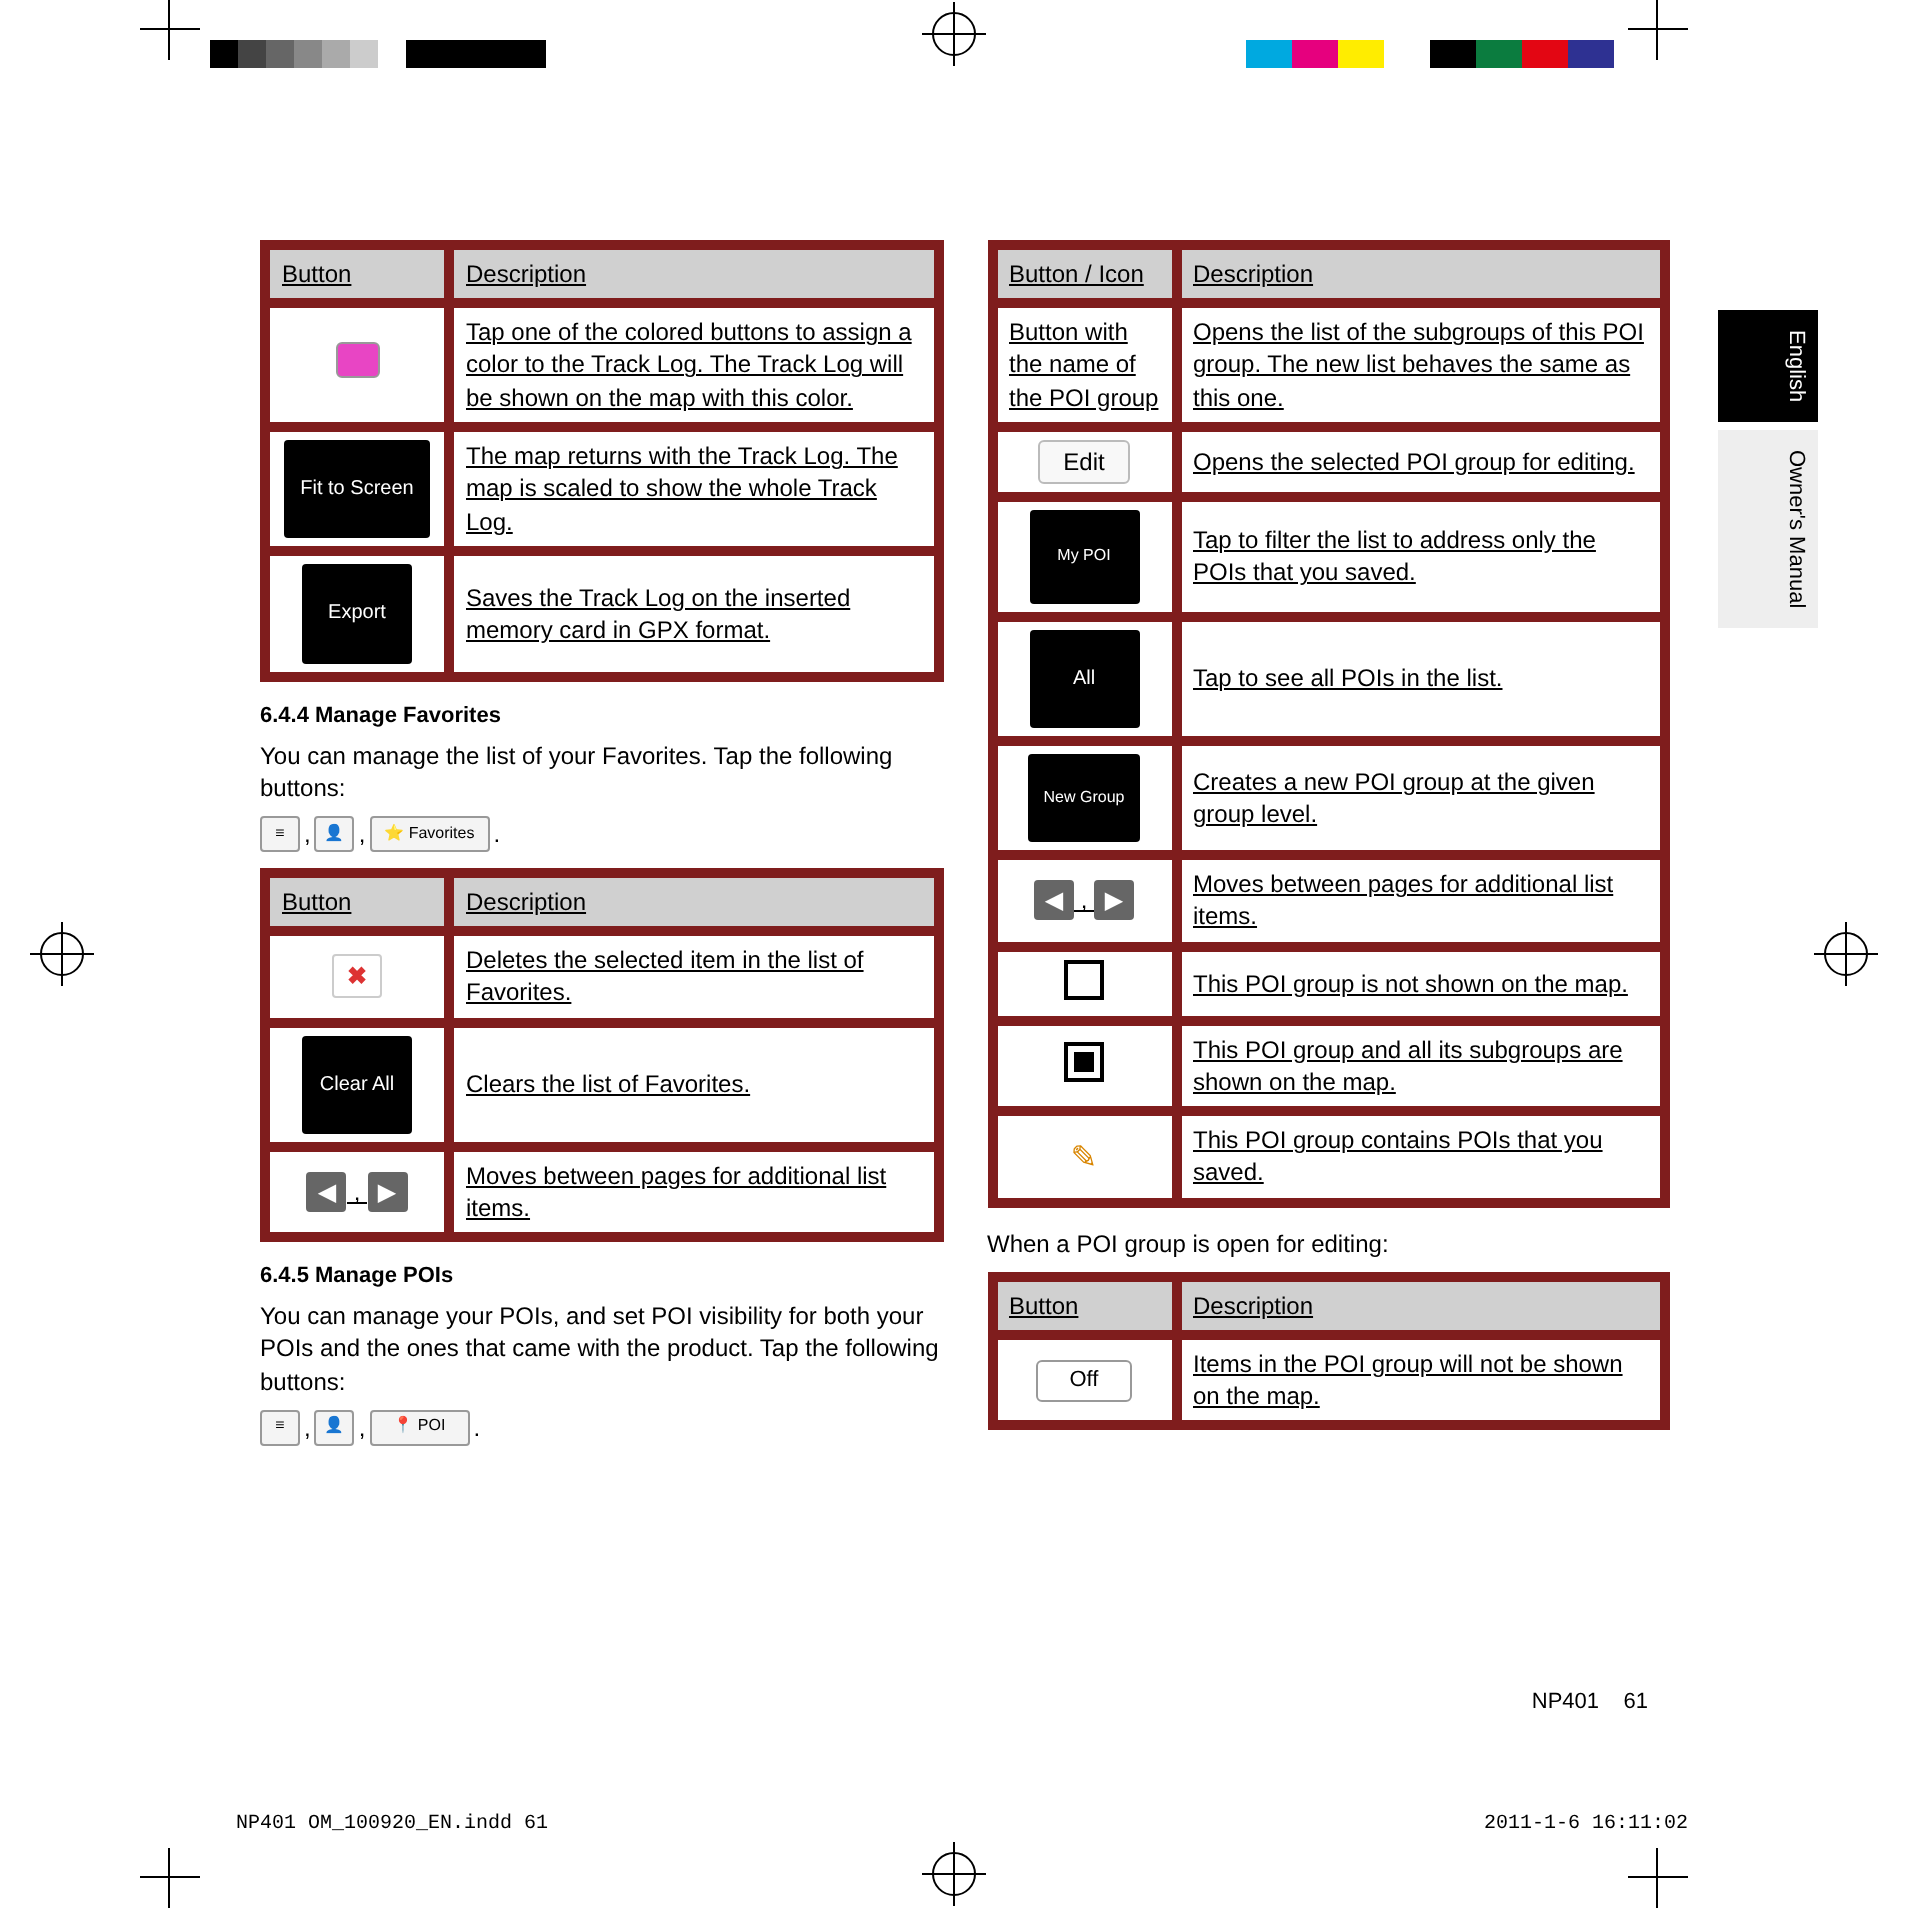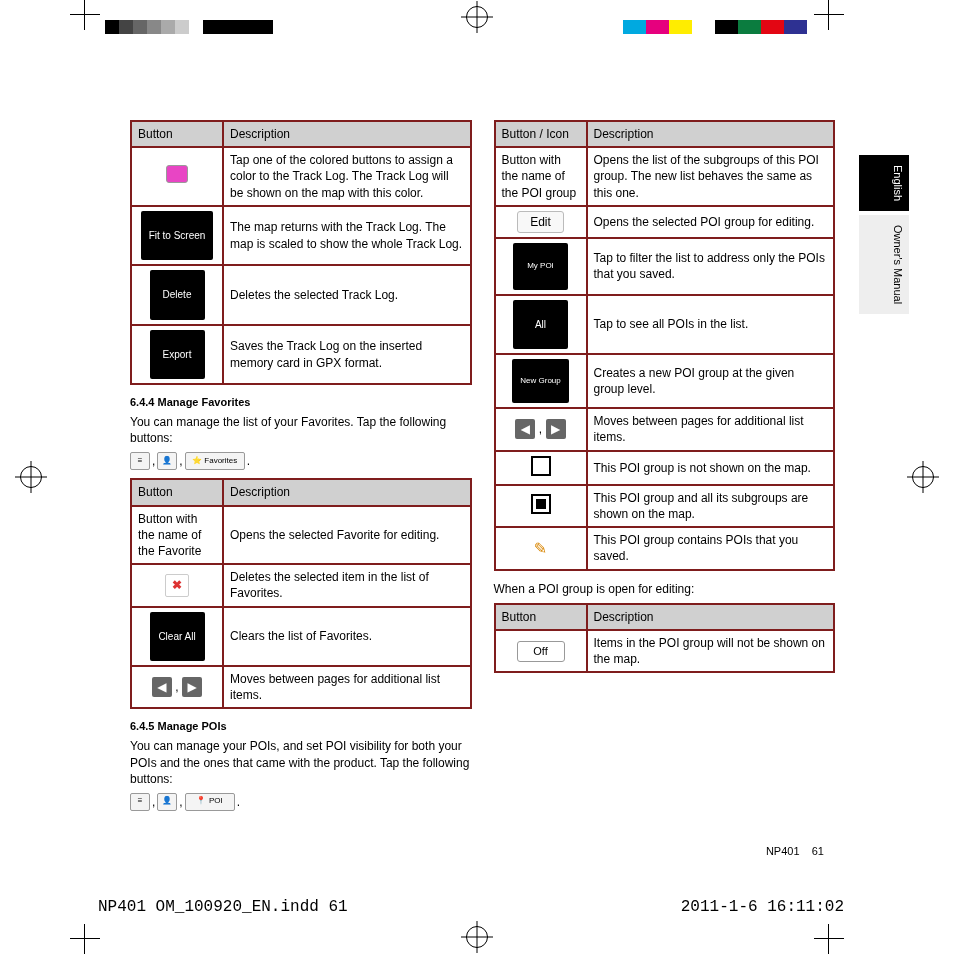--- a/index.html
+++ b/index.html
@@ -84,24 +84,25 @@
     font-size: 11px;
   }
   .tab.dark { background:#000; color:#fff; }
   .tab.light { background:#eee; color:#000; }
   table.manual {
     border-collapse: collapse;
     width: 100%;
     margin-bottom: 10px;
   }
   table.manual th, table.manual td {
-    border: 2px solid #7f1d1d;
+    border: 5px solid #7f1d1d;
     padding: 4px 6px;
     vertical-align: middle;
     text-align: left;
+    text-decoration: underline;
   }
   table.manual th {
     background: #d0d0d0;
     font-weight: normal;
   }
   table.manual td.btncell { width: 92px; text-align:center; }
   h3.sec { font-size: 11px; font-weight: bold; margin: 6px 0 4px; }
   p.body { margin-bottom: 6px; }
   .icon-row { display:flex; align-items:center; gap:2px; margin-bottom:8px;}
   .mini-btn {
@@ -139,24 +140,24 @@
     border:1px solid #ccc; border-radius:2px;}
   .footer {
     position:absolute;
     bottom: 95px;
     right: 130px;
     font-size: 11px;
   }
   .print-footer {
     position:absolute;
     bottom: 35px;
-    left: 98px;
+    left: 118px;
     right: 110px;
     font-family: "Courier New", monospace;
-    font-size: 16px;
+    font-size: 10px;
     display:flex;
     justify-content:space-between;
   }
   .edit-btn {
     display:inline-block; background:#f8f8f8; border:1px solid #bbb;
     padding:2px 12px; font-size:12px; border-radius:3px;
   }
 </style>
 </head>
 <body>
@@ -211,24 +212,20 @@
         <th>Button</th>
         <th>Description</th>
       </tr>
       <tr>
         <td class="btncell"><span class="color-swatch"></span></td>
         <td>Tap one of the colored buttons to assign a color to the Track Log. The Track Log will be shown on the map with this color.</td>
       </tr>
       <tr>
         <td class="btncell"><span class="btn-black">Fit to Screen</span></td>
         <td>The map returns with the Track Log. The map is scaled to show the whole Track Log.</td>
-      </tr>
-      <tr>
-        <td class="btncell"><span class="btn-black">Delete</span></td>
-        <td>Deletes the selected Track Log.</td>
       </tr>
       <tr>
         <td class="btncell"><span class="btn-black">Export</span></td>
         <td>Saves the Track Log on the inserted memory card in GPX format.</td>
       </tr>
     </tbody>
       </table>
 
     <h3 class="sec">6.4.4 Manage Favorites</h3>
     <p class="body">You can manage the list of your Favorites. Tap the following buttons:</p>
@@ -242,24 +239,20 @@
       <span class="mini-btn" style="min-width:60px">
           <span>⭐ Favorites</span>
         </span>.
     </div>
 
     <table class="manual">
       <tbody>
           <tr>
         <th>Button</th>
         <th>Description</th>
-      </tr>
-      <tr>
-        <td>Button with the name of the Favorite</td>
-        <td>Opens the selected Favorite for editing.</td>
       </tr>
       <tr>
         <td class="btncell"><span class="x-red">✖</span></td>
         <td>Deletes the selected item in the list of Favorites.</td>
       </tr>
       <tr>
         <td class="btncell"><span class="btn-black">Clear All</span></td>
         <td>Clears the list of Favorites.</td>
       </tr>
       <tr>

